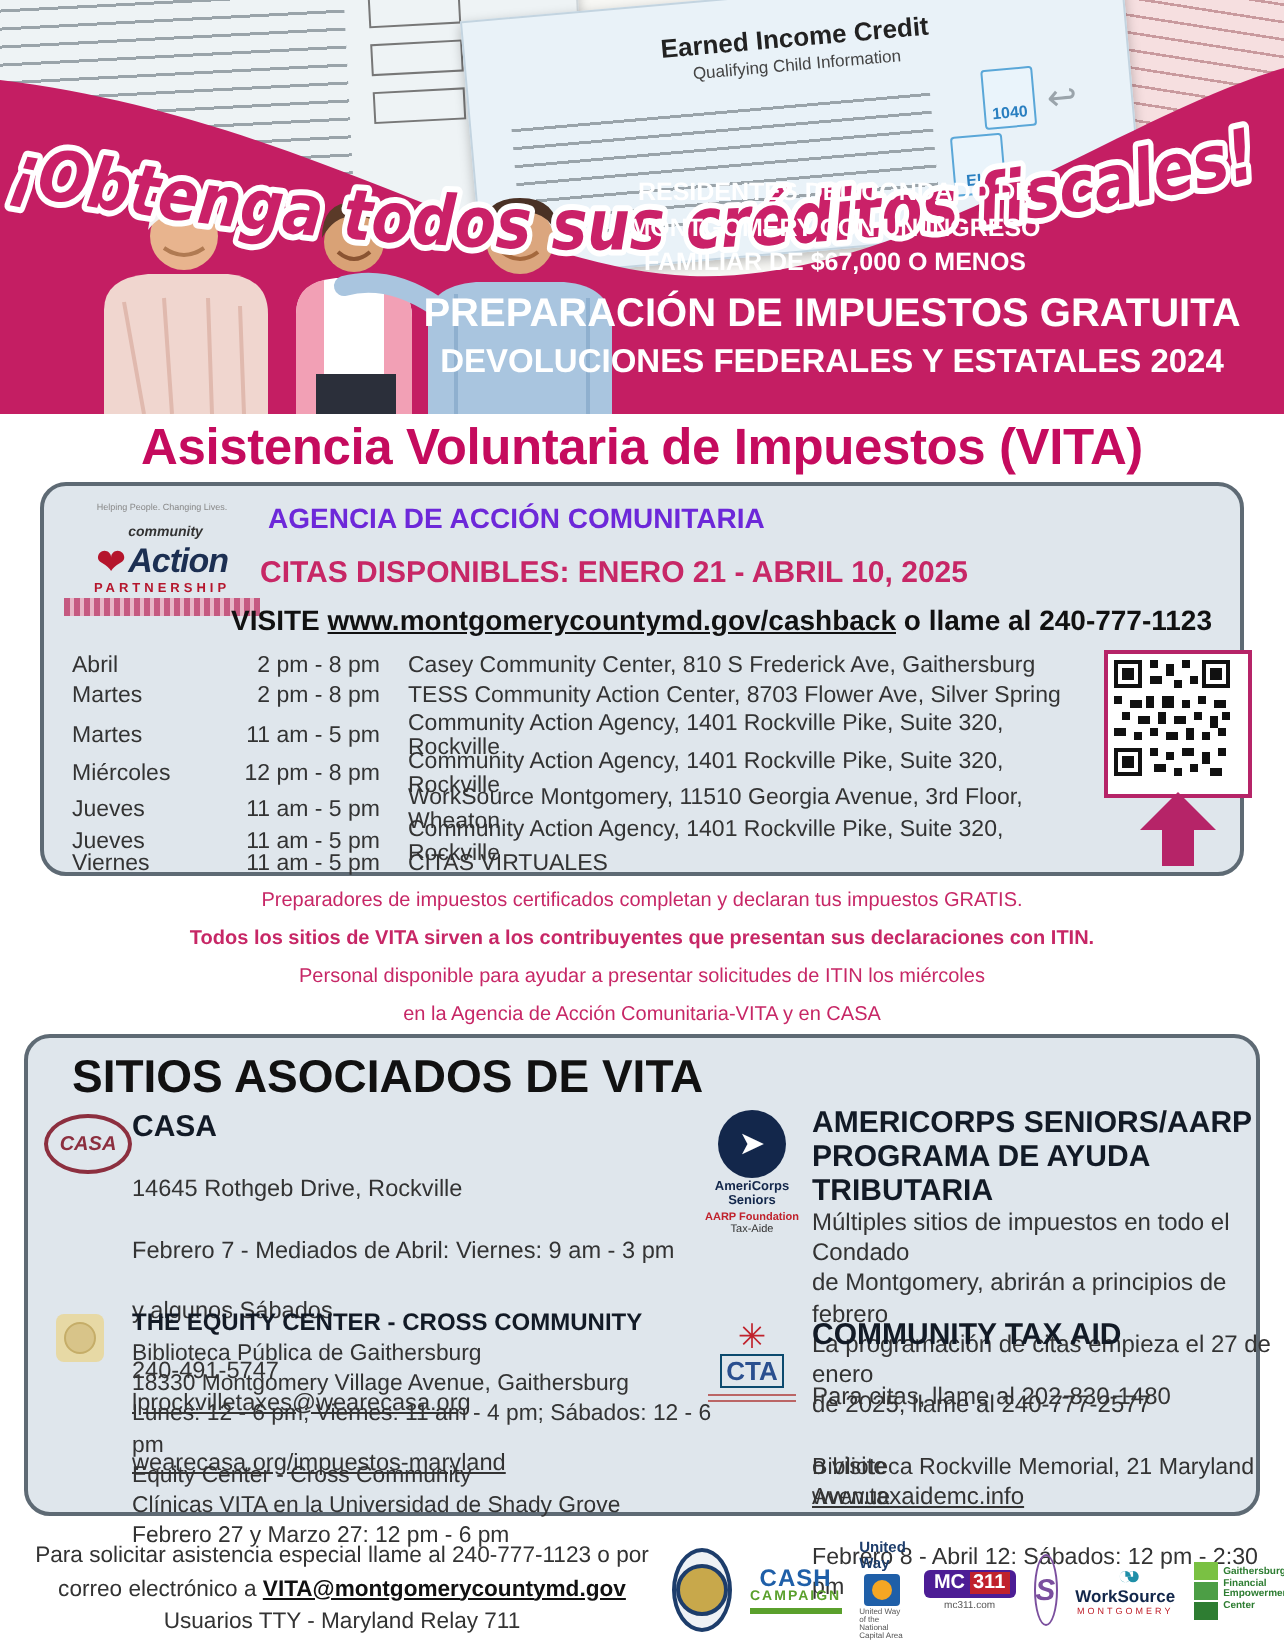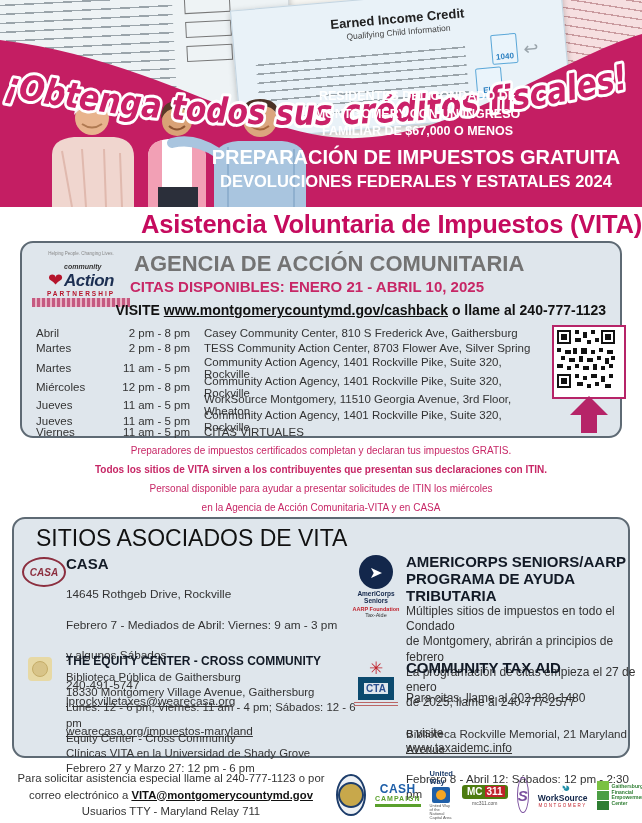--- a/index.html
+++ b/index.html
@@ -16,29 +16,29 @@
   .form-title{font-weight:bold;color:#222;font-size:13px;text-align:center;}
   .form-sub{color:#444;font-size:8.5px;text-align:center;margin-top:1px;}
   .doc-tag{position:absolute;width:26px;height:30px;background:#eaf4fb;border:1.5px solid #5aa7d8;
            border-radius:2px;color:#2a7fc0;font-size:8px;font-weight:bold;display:flex;align-items:flex-end;justify-content:center;padding-bottom:2px;box-sizing:border-box;}
   .pink-wedge{position:absolute;left:0;top:0;}
   .hero-white{color:#fff;font-weight:bold;text-align:center;position:absolute;}
   .script-svg{position:absolute;left:0;top:0;}
 
   
   .band{position:absolute;left:0;top:207px;width:642px;height:34px;background:#fff;
-        display:flex;align-items:center;justify-content:flex-end;}
+        display:flex;align-items:center;justify-content:center;}
   .band h1{margin:0;font-size:25.5px;font-weight:bold;color:#c50b5e;letter-spacing:-0.2px;}
 
   
   .panel{position:absolute;background:#dfe6ec;border:2px solid #5e6a74;border-radius:13px;box-sizing:border-box;}
   .p1{left:20px;top:241px;width:602px;height:197px;}
   .p2{left:12px;top:517px;width:618px;height:241px;}
 
-  .p1-title{position:absolute;left:112px;top:8px;font-size:22px;font-weight:bold;color:#737373;}
+  .p1-title{position:absolute;left:112px;top:8px;font-size:14px;font-weight:bold;color:#6d28d9;}
   .p1-dates{position:absolute;left:108px;top:35px;font-size:15px;font-weight:bold;color:#c72766;}
   .p1-visit{position:absolute;left:50px;right:14px;top:59px;text-align:right;font-size:14px;font-weight:bold;color:#111;}
   .p1-visit a{color:#111;text-decoration:underline;}
 
   .sched{position:absolute;left:14px;top:82px;width:510px;font-size:11.5px;color:#333;}
   .srow{display:grid;grid-template-columns:72px 96px auto;height:15.6px;align-items:center;}
   .srow .t{text-align:right;padding-right:14px;}
   .srow.gap{margin-top:3px;}
 
   .qr{position:absolute;left:530px;top:82px;width:64px;height:64px;background:#fff;
@@ -57,59 +57,59 @@
   .ca-action{font-size:17px;font-weight:bold;font-style:italic;color:#1c2f52;letter-spacing:-0.5px;}
   .ca-part{font-size:6.5px;color:#b5152c;letter-spacing:2px;text-align:center;font-weight:bold;margin-top:1px;}
   .ca-bar{height:9px;margin-top:1px;background:repeating-linear-gradient(90deg,#c55a81 0 3px,#e7b6c6 3px 5px);}
 
   
   .notes{position:absolute;left:0;top:441px;width:642px;text-align:center;color:#c72766;}
   .notes .n{font-size:10px;line-height:19px;}
   .notes .nb{font-weight:bold;}
 
   
-  .p2-title{position:absolute;left:22px;top:6px;font-size:23px;font-weight:normal;color:#111;}
+  .p2-title{position:absolute;left:22px;top:6px;font-size:23px;font-weight:bold;color:#111;}
   .blk-title{font-size:15px;font-weight:bold;color:#121a26;line-height:17px;}
   .blk-body{font-size:11.8px;line-height:15.2px;color:#333;white-space:pre-line;}
   .ulink{text-decoration:underline;color:#333;}
   .casa-oval{position:absolute;left:8px;top:38px;width:40px;height:26px;border:2px solid #8c2f3f;border-radius:50%;
              display:flex;align-items:center;justify-content:center;color:#8c2f3f;font-weight:bold;font-style:italic;font-size:10px;}
   .coin{position:absolute;left:14px;top:138px;width:24px;height:24px;border-radius:4px;
         background:#e7d9a5;display:flex;align-items:center;justify-content:center;}
   .coin i{display:block;width:14px;height:14px;border-radius:50%;background:#d8c489;border:1px solid #c5ad68;}
 
   .amc-logo{position:absolute;left:336px;top:36px;width:52px;text-align:center;}
   .amc-circle{width:34px;height:34px;border-radius:50%;background:#13274b;color:#fff;margin:0 auto;
               display:flex;align-items:center;justify-content:center;font-size:16px;}
   .amc-name{font-size:6.5px;font-weight:bold;color:#13274b;line-height:7px;margin-top:1px;}
   .aarp{font-size:5.5px;margin-top:2px;line-height:6px;}
   .aarp b{color:#c0222c;}
   .cta-logo{position:absolute;left:340px;top:142px;width:44px;text-align:center;}
   .cta-fig{color:#c0222c;font-size:17px;line-height:16px;}
-  .cta-box{display:inline-block;border:6px solid #0c4a6e;color:#2a4f8f;font-weight:bold;font-size:10px;padding:0 2px;}
+  .cta-box{display:inline-block;border:1px solid #0c4a6e;color:#2a4f8f;font-weight:bold;font-size:13px;padding:0 2px;}
   .cta-lines{height:6px;margin-top:1px;background:repeating-linear-gradient(#0000 0 1px,#b66 1px 2px,#0000 2px 3px);}
 
   
   .foot-left{position:absolute;left:10px;top:770px;width:322px;text-align:center;font-size:11.3px;line-height:16.5px;color:#333;}
   .foot-left a{color:#111;font-weight:bold;text-decoration:underline;}
   .logos{position:absolute;left:336px;top:772px;width:300px;height:46px;display:flex;align-items:center;gap:9px;}
   .seal{width:38px;height:38px;border-radius:50%;border:2px solid #1d3d6b;background:#eef1f5;
         display:flex;align-items:center;justify-content:center;}
   .seal i{display:block;width:22px;height:22px;border-radius:50%;background:#c8a84b;border:2px solid #1d3d6b;}
   .cashl{text-align:center;line-height:1;}
   .cash1{color:#1f5fa8;font-weight:bold;font-size:12px;letter-spacing:.5px;}
   .cash2{color:#5aa02c;font-weight:bold;font-size:7px;letter-spacing:1px;}
   .cash3{height:3px;background:#5aa02c;margin-top:2px;}
   .uw{text-align:left;line-height:1;}
   .uw-txt{font-size:7.5px;font-weight:bold;color:#1d3d6b;line-height:8px;}
   .uw-sq{width:18px;height:16px;background:#1f5fa8;border-radius:2px;margin:1px auto 0;position:relative;overflow:hidden;}
   .uw-sq i{position:absolute;left:4px;top:3px;width:10px;height:10px;border-radius:50%;background:#f5a623;}
   .uw-cap{font-size:4px;color:#555;margin-top:1px;}
   .mc311{text-align:center;line-height:1;}
-  .mc311 .b{background:#4d7c0f;color:#fff;border-radius:3px;padding:2px 3px;font-weight:bold;font-size:10px;}
+  .mc311 .b{background:#4c1d95;color:#fff;border-radius:3px;padding:2px 3px;font-weight:bold;font-size:10px;}
   .mc311 .b span{background:#c0222c;padding:0 2px;}
   .mc311 .cap{font-size:5px;color:#555;margin-top:2px;}
   .pur{width:30px;height:34px;border:1.5px solid #7b4f9e;border-radius:50%;display:flex;align-items:center;justify-content:center;
        color:#7b4f9e;font-weight:bold;font-size:15px;font-style:italic;}
   .ws{text-align:center;line-height:1;}
   .ws-gl{font-size:13px;color:#1f8fa8;line-height:12px;letter-spacing:-4px;}
   .ws-n{font-size:8.5px;font-weight:bold;color:#13274b;}
   .ws-m{font-size:4.5px;letter-spacing:1.5px;color:#c0222c;margin-top:1px;}
   .gfec{display:flex;align-items:center;gap:3px;}
   .gfec-s{display:flex;flex-direction:column;gap:1px;}

